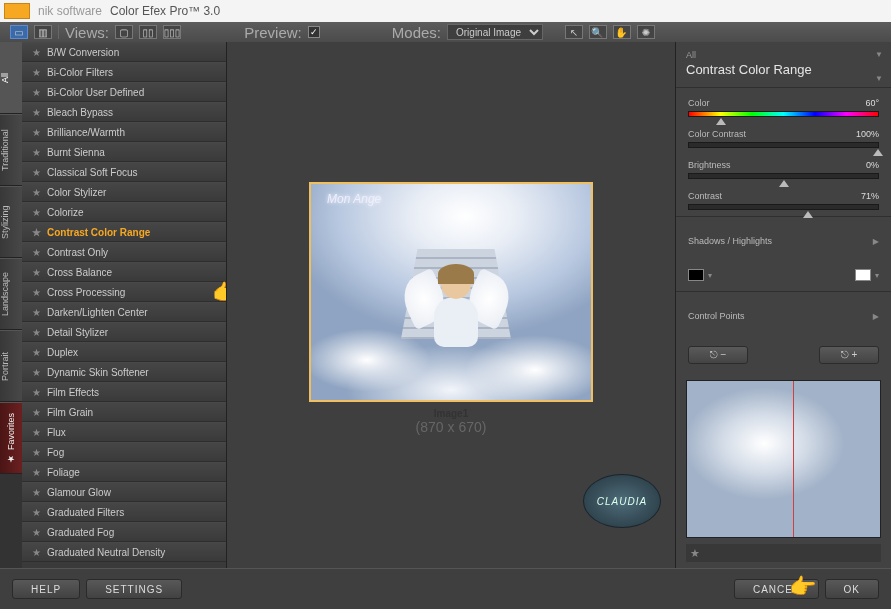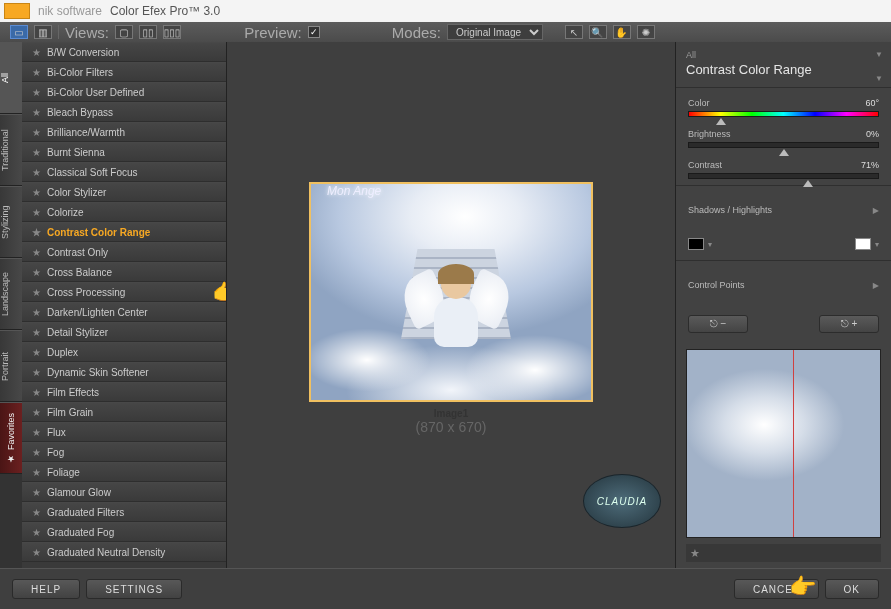--- a/index.html
+++ b/index.html
@@ -38,21 +38,21 @@
   .clouds{position:absolute;left:0;right:0;bottom:0;height:100px;background:radial-gradient(ellipse 90px 45px at 20% 60%,#fff 0%,rgba(255,255,255,0)70%),radial-gradient(ellipse 100px 50px at 80% 70%,#fff 0%,rgba(255,255,255,0)70%),radial-gradient(ellipse 140px 60px at 50% 90%,#f2f5fa 0%,rgba(255,255,255,0)75%)}
   .stairs{position:absolute;left:90px;top:65px;width:110px;height:90px;background:repeating-linear-gradient(#ccd4e0 0 8px,#aab4c5 8px 10px);clip-path:polygon(15% 0,85% 0,100% 100%,0 100%)}
   .child{position:absolute;left:115px;top:85px;width:60px;height:85px}
   .child .head{width:30px;height:30px;border-radius:50%;background:#e9c8a0;margin:0 auto;position:relative}
   .child .hair{position:absolute;top:-5px;left:-3px;right:-3px;height:20px;border-radius:50% 50% 0 0;background:#9b7a4a}
   .child .body{width:44px;height:50px;background:#eaeff6;border-radius:20px 20px 10px 10px;margin:-2px auto 0}
   .wings{position:absolute;left:98px;top:90px;width:95px;height:55px}
   .wings::before,.wings::after{content:"";position:absolute;width:40px;height:50px;background:radial-gradient(#fff,#e8ecf3);border-radius:60% 10% 60% 10%}
   .wings::before{left:-5px;transform:rotate(-25deg)}
   .wings::after{right:-5px;transform:rotate(25deg) scaleX(-1)}
-  .ptxt{position:absolute;top:0;left:16px;color:#eef;font-size:12px;font-style:italic;text-shadow:0 0 4px #fff}
+  .ptxt{position:absolute;top:8px;left:16px;color:#eef;font-size:12px;font-style:italic;text-shadow:0 0 4px #fff}
   .imgname{margin-top:6px;font-size:10px;color:#333;font-weight:bold}
   .imgdims{font-size:14px;color:#666}
   .badge{position:absolute;right:14px;bottom:40px;width:78px;height:54px;border-radius:50%;background:radial-gradient(#4e6c7a,#23343c);border:1px solid #1a252b;color:#dfe;font-size:10px;display:flex;align-items:center;justify-content:center;letter-spacing:1px;font-style:italic}
   
   .rpanel{width:216px;background:#424242;border-left:1px solid #222;display:flex;flex-direction:column}
   .rhead{padding:8px 10px 10px;border-bottom:1px solid #2f2f2f}
   .rcat{font-size:9px;color:#999}
   .rtitle{font-size:13px;color:#e5e5e5;margin-top:2px}
   .sliders{padding:10px 12px 6px;display:flex;flex-direction:column;gap:12px}
   .slider-row{font-size:9px;color:#bbb}
@@ -266,20 +266,29 @@
           <div class="slider-head">
             <span>Color</span>
             <span class="slider-val">60°</span>
           </div>
           <div class="track hue">
             <div class="thumb" style="left:17%"></div>
           </div>
         </div>
         <div class="slider-row">
           <div class="slider-head">
+            <span>Color Contrast</span>
+            <span class="slider-val">100%</span>
+          </div>
+          <div class="track">
+            <div class="thumb" style="left:100%"></div>
+          </div>
+        </div>
+        <div class="slider-row">
+          <div class="slider-head">
             <span>Brightness</span>
             <span class="slider-val">0%</span>
           </div>
           <div class="track">
             <div class="thumb" style="left:50%"></div>
           </div>
         </div>
         <div class="slider-row">
           <div class="slider-head">
             <span>Contrast</span>

